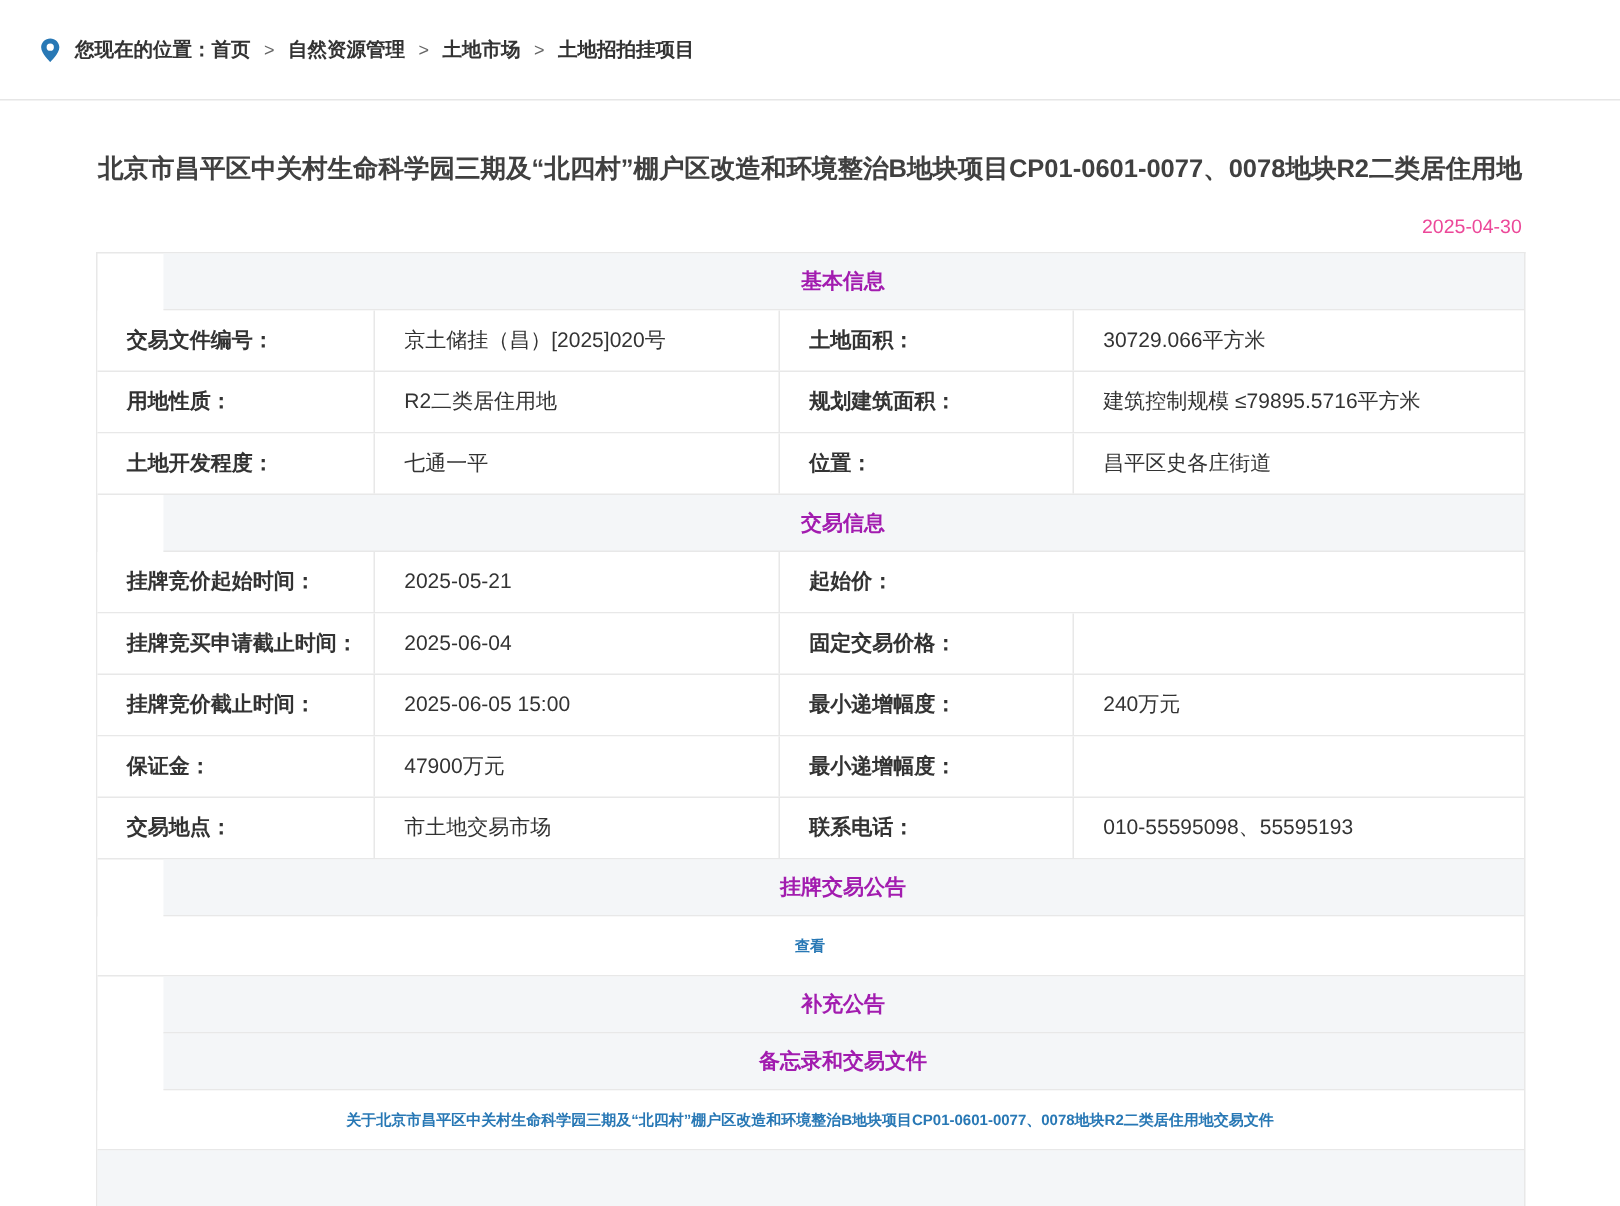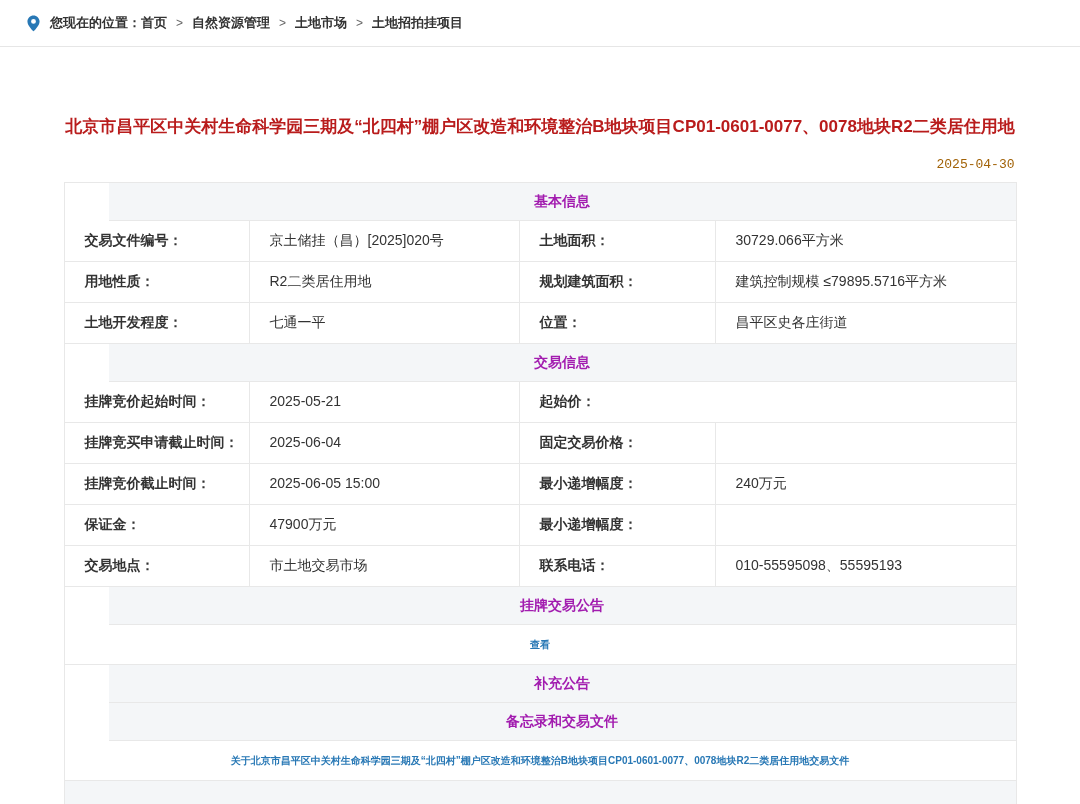--- a/index.html
+++ b/index.html
@@ -3,34 +3,34 @@
 <meta charset="utf-8">
 <style>
   * { margin:0; padding:0; box-sizing:border-box; }
   html,body { width:1080px; height:804px; overflow:hidden; }
   body {
     font-family: "Liberation Sans", "DejaVu Sans", sans-serif;
     background:#ffffff; color:#333333;
   }
   
   .topbar {
-    height:47px; display:flex; align-items:center;
+    height:67px; display:flex; align-items:center;
     padding:0 26px; border-bottom:1px solid #e6e6e6; background:#fff;
   }
   .pin { width:15px; height:17px; margin-right:9px; flex:0 0 auto; }
   .crumbs { font-size:13px; font-weight:600; color:#333; display:flex; align-items:center; }
   .crumbs .sep { margin:0 9px; color:#666; font-weight:400; font-size:12px; }
   .crumbs .crumb { cursor:pointer; }
   
   .container { width:953px; margin:0 auto; }
   .title {
-    margin-top:66px; font-size:17px; font-weight:700; color:#b91c1c;
+    margin-top:32px; font-size:17px; font-weight:700; color:#404040;
     text-align:center; line-height:1.6;
   }
-  .date { text-align:right; font-size:13px; color:#a16207; margin:17px 2px 10px 0;font-family:Liberation Mono, monospace; }
+  .date { text-align:right; font-size:13px; color:#ec4899; margin:17px 2px 10px 0; }
   .info-table { border:1px solid #e8e8e8; border-bottom:none; background:#fff; }
   .section-row {
     min-height:38px; display:flex; align-items:center; justify-content:center;
     background:#f4f6f8; border-bottom:1px solid #e8e8e8;
     color:#a21caf; font-weight:700; font-size:14px;margin-left:44px;
   }
   .data-row {
     display:grid; grid-template-columns:185px 270px 196px 1fr;
     min-height:41px; border-bottom:1px solid #e8e8e8; background:#fff;
   }

